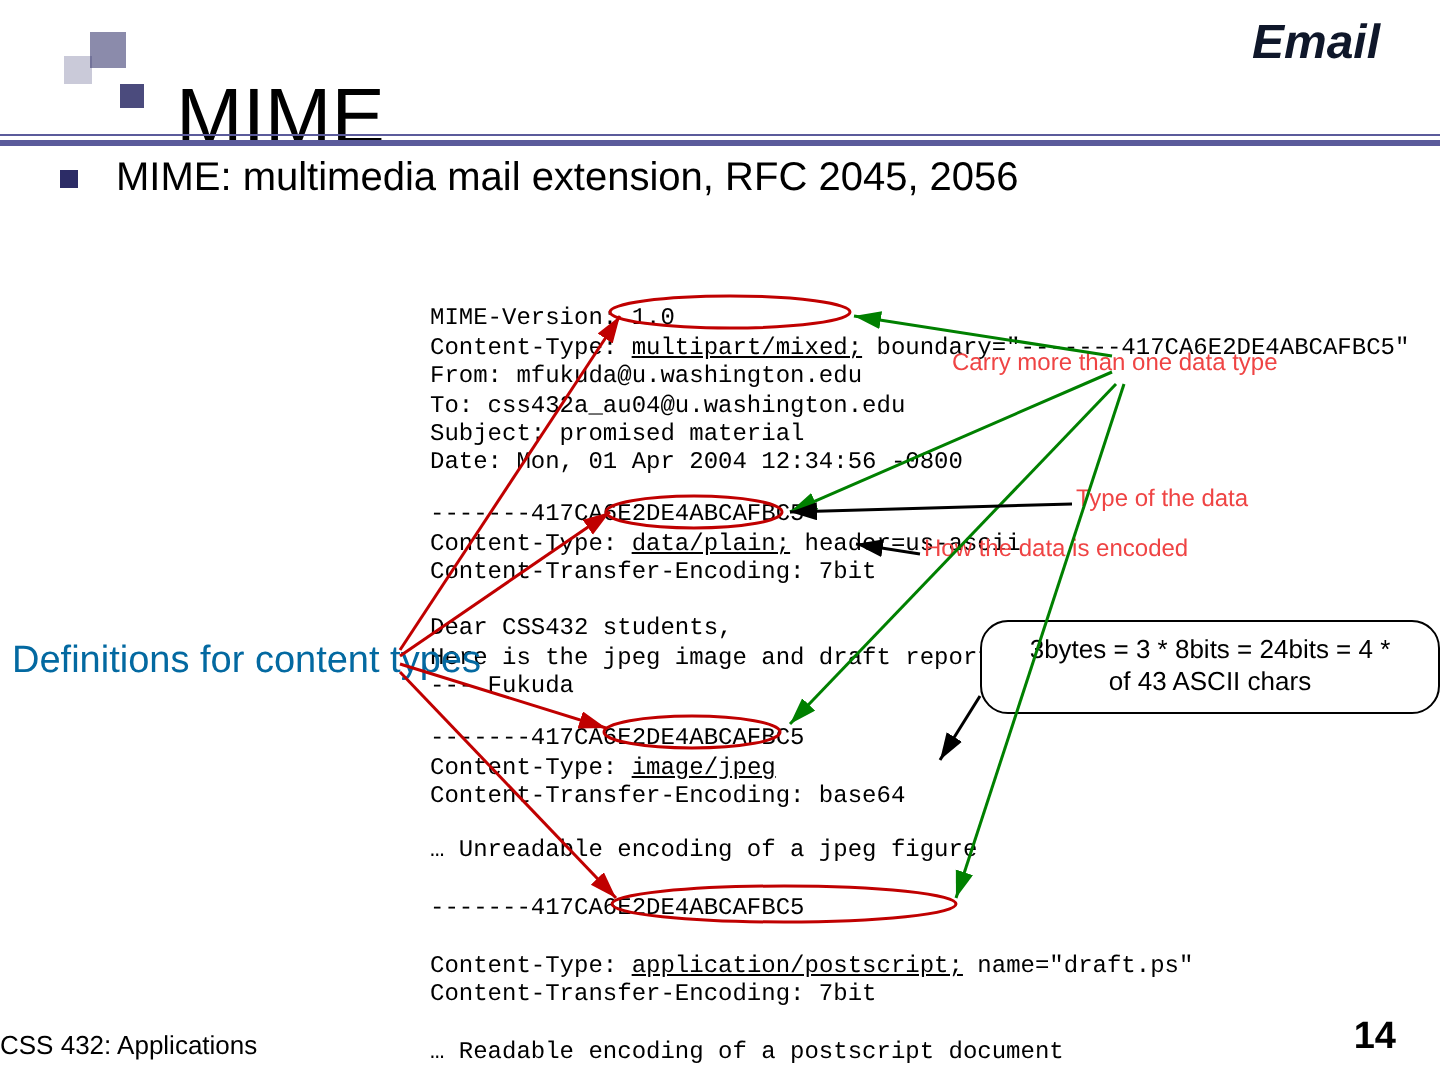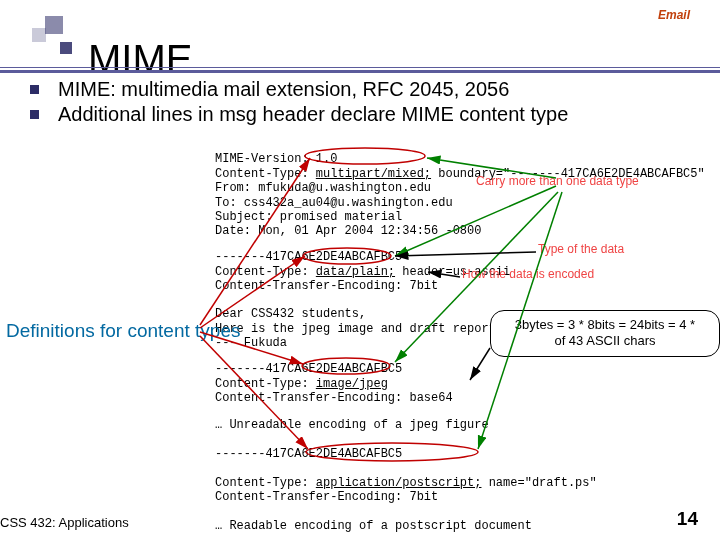--- a/index.html
+++ b/index.html
@@ -31,22 +31,22 @@
     right: 0;
     height: 3px;
     background: #5b5b9b;
   }
   .header-email {
     position: absolute;
     top: 8px;
     right: 30px;
     font-style: italic;
     font-weight: bold;
-    font-size: 12px;
-    color: #c2410c;
+    font-size: 24px;
+    color: #0f172a;
   }
   .title {
     position: absolute;
     top: 18px;
     left: 88px;
     font-size: 40px;
     font-family: Arial, sans-serif;
     margin-top: 19px;
   }
   .sq {
@@ -136,24 +136,20 @@
 
   <div class="title">MIME</div>
 
   <div class="thin-rule" style="top:67px;"></div>
   <div class="thick-rule" style="top:70px;"></div>
 
   <div class="bullets">
     <div class="bullet">
       <div class="bullet-mark"></div>
       <span>MIME: multimedia mail extension, RFC 2045, 2056</span>
-    </div>
-    <div class="bullet">
-      <div class="bullet-mark"></div>
-      <span>Additional lines in msg header declare MIME content type</span>
     </div>
   </div>
 
   <div class="mono" style="left:215px; top:138px;">
 <span>MIME-Version: 1.0</span>
 <span>Content-Type: </span><span class="ul">multipart/mixed;</span><span> boundary="-------417CA6E2DE4ABCAFBC5"</span>
 <span>From: mfukuda@u.washington.edu</span>
 <span>To: css432a_au04@u.washington.edu</span>
 <span>Subject: promised material</span>
 <span>Date: Mon, 01 Apr 2004 12:34:56 -0800</span></div>

